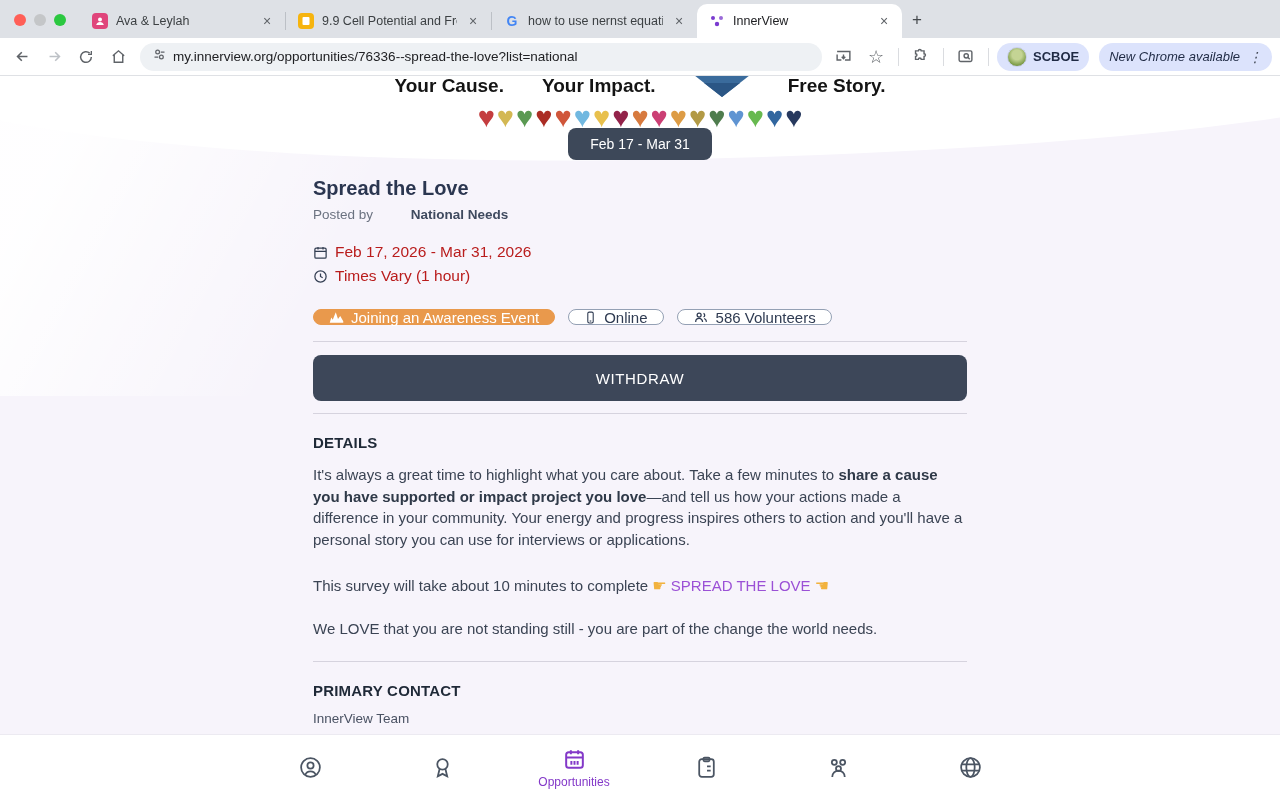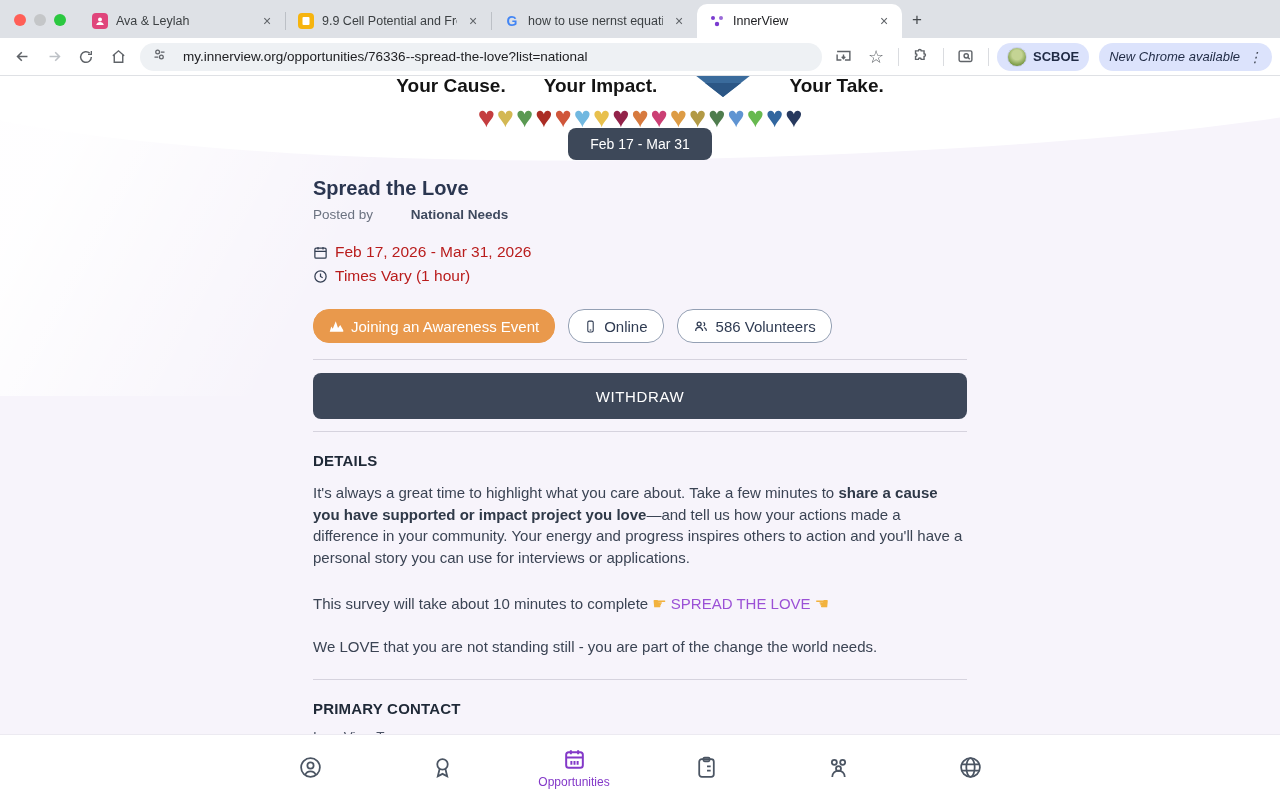--- a/index.html
+++ b/index.html
@@ -21,21 +21,21 @@
   .tab-sep { width:1px; height:18px; background:#9aa0a6; margin-bottom:8px; opacity:.5; }
   .favicon { width:16px; height:16px; border-radius:4px; flex:0 0 16px; display:flex; align-items:center; justify-content:center; }
   .fav-pink { background:#e0457b; } .fav-yellow { background:#f6b40e; }
   .fav-g { font-weight:bold; color:#4285f4; font-size:14px; background:transparent; }
   .newtab { font-size:17px; color:#45494d; padding:0 14px 8px 10px; }
 
   .toolbar { height:38px; background:#fff; display:flex; align-items:center; padding:0 8px; gap:4px; border-bottom:1px solid #dfe1e5; }
   .tool-ic { width:28px; height:28px; display:flex; align-items:center; justify-content:center; color:#5f6368; font-size:16px; border-radius:50%; flex:0 0 auto; }
   .tool-ic svg { display:block; }
   .tool-ic.disabled { color:#bdc1c6; }
-  .omnibox { flex:1; max-width:716px; height:28px; background:#eef1f4; border-radius:14px; display:flex; align-items:center; gap:16px; padding:0 12px; margin:0 4px; }
+  .omnibox { flex:1; max-width:716px; height:28px; background:#eef1f4; border-radius:14px; display:flex; align-items:center; gap:6px; padding:0 12px; margin:0 4px; }
   .omnibox .url { font-size:13.5px; color:#202124; white-space:nowrap; overflow:hidden; }
   .tb-sep { width:1px; height:18px; background:#dadce0; margin:0 4px; }
   .pill { height:28px; border-radius:14px; background:#dce3fc; display:flex; align-items:center; gap:6px; padding:0 10px; font-size:13px; color:#1f2a44; flex:0 0 auto; }
   .avatar { width:20px; height:20px; border-radius:50%; background:radial-gradient(circle at 50% 38%, #c4d494 0 34%, #7d9c48 72%, #5d7c34); border:1px solid #c9d0ea; }
   .kebab { font-size:14px; color:#444a57; margin-left:2px; letter-spacing:0; }
 
   
   .page { position:relative; height:658px; overflow:hidden; background:#f7f4fb; }
   .page::before { content:""; position:absolute; left:-140px; right:-140px; top:-96px; height:180px;
                   background:#fff; border-radius:0 0 48% 52% / 0 0 70px 120px; transform:rotate(-1.2deg); }
@@ -56,21 +56,21 @@
   .content { width:654px; margin:0 auto; }
   .op-title { font-size:20px; font-weight:700; color:#2b3650; margin-top:17px; }
   .posted { font-size:13.5px; color:#6b7280; margin-top:7px; }
   .posted b { color:#3f4a5f; font-weight:600;padding-left:34px; }
 
   .meta { margin-top:21px; }
   .meta-row { display:flex; align-items:center; gap:7px; font-size:15.5px; color:#b91c1c; margin-top:6px; }
   .meta-row svg { flex:0 0 auto; }
 
   .chips { display:flex; gap:13px; margin-top:24px; }
-  .chip { height:34px; display:flex; align-items:center; gap:7px; padding:0 15px; border-radius:16px; font-size:15px; }
+  .chip { height:16px; display:flex; align-items:center; gap:7px; padding:0 15px; border-radius:16px; font-size:15px; }
   .chip.orange { background:#e9994c; color:#fff; border:1px solid #e9994c; }
   .chip.outline { background:#fff; border:1.5px solid #94a0b4; color:#2f3b52; }
 
   .divider { height:1px; background:#d6d3de; margin-top:16px; }
 
   .withdraw { display:block; width:100%; height:46px; margin-top:13px; background:#3d4759; color:#fff;
               border:none; border-radius:8px; font-size:15px; letter-spacing:.6px; font-family:inherit; }
 
   .sec-head { font-size:15px; font-weight:700; color:#1f2937; margin-top:20px; letter-spacing:.2px; }
   .body-text { font-size:15px; line-height:21.5px; color:#3b4454; margin-top:13px; }
@@ -208,21 +208,21 @@
   <div class="page-inner">
 
     <div class="banner">
       <div class="tagline-row">
         <span>Your Cause.</span>
         <span>Your Impact.</span>
         <svg class="tri" viewBox="0 0 56 22">
           <polygon points="0,0 56,0 28,22" fill="#3a6b9c"></polygon>
           <polygon points="10,8 46,8 28,22" fill="#2b5685"></polygon>
         </svg>
-        <span>Your Take.</span>
+        <span>Free Story.</span>
       </div>
       <div class="hearts"><span class="heart" style="color: rgb(196, 61, 63);">♥</span><span class="heart" style="color: rgb(211, 184, 83);">♥</span><span class="heart" style="color: rgb(90, 153, 82);">♥</span><span class="heart" style="color: rgb(171, 44, 36);">♥</span><span class="heart" style="color: rgb(208, 86, 58);">♥</span><span class="heart" style="color: rgb(113, 184, 224);">♥</span><span class="heart" style="color: rgb(232, 192, 77);">♥</span><span class="heart" style="color: rgb(147, 35, 74);">♥</span><span class="heart" style="color: rgb(215, 122, 62);">♥</span><span class="heart" style="color: rgb(203, 63, 116);">♥</span><span class="heart" style="color: rgb(221, 156, 69);">♥</span><span class="heart" style="color: rgb(178, 154, 69);">♥</span><span class="heart" style="color: rgb(79, 125, 78);">♥</span><span class="heart" style="color: rgb(95, 148, 210);">♥</span><span class="heart" style="color: rgb(103, 185, 79);">♥</span><span class="heart" style="color: rgb(49, 102, 159);">♥</span><span class="heart" style="color: rgb(39, 57, 94);">♥</span></div>
     </div>
 
     <div class="date-badge">Feb 17 - Mar 31</div>
 
     <div class="content">
       <div class="op-title">Spread the Love</div>
       <div class="posted">
         <span>Posted by</span>

